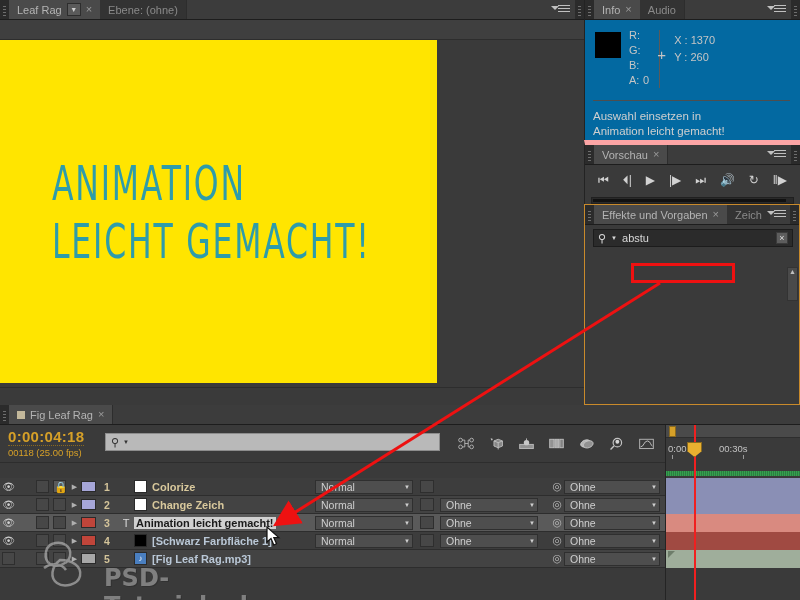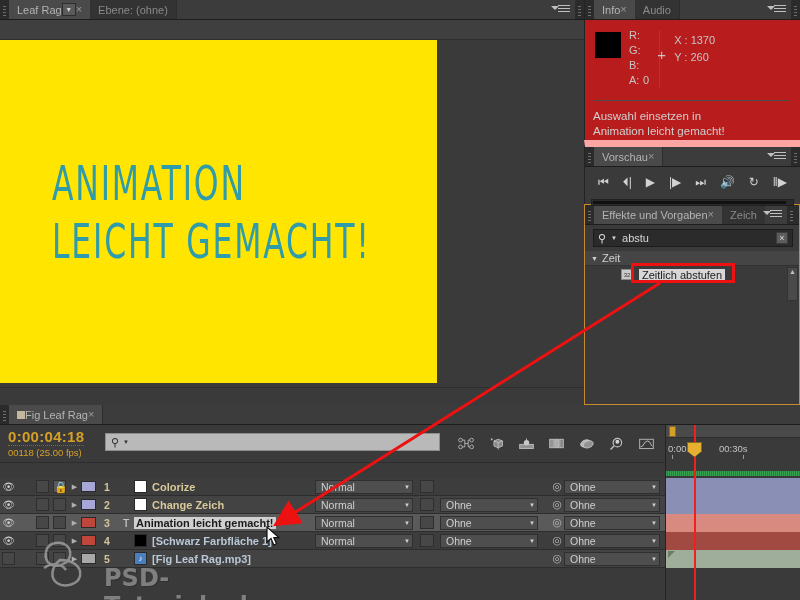--- a/index.html
+++ b/index.html
@@ -23,21 +23,21 @@
     width: 9px; background:
       linear-gradient(to bottom, transparent 3px, #6e6e6e 3px, #6e6e6e 4px, transparent 4px,
       transparent 6px, #6e6e6e 6px, #6e6e6e 7px, transparent 7px,
       transparent 9px, #6e6e6e 9px, #6e6e6e 10px, transparent 10px,
       transparent 12px, #6e6e6e 12px, #6e6e6e 13px, transparent 13px);
     background-size: 3px 100%; background-repeat: no-repeat;
     background-position: 3px 3px;
     flex: 0 0 9px;
   }
   .tab {
-    display: flex; align-items: center; 
+    display: flex; align-items: center; gap: 5px;
     padding: 0 8px; height: 100%;
     background: #4a4a4a; color: #b4b4b4;
     font-size: 11px; white-space: nowrap;
   }
   .tab.dark { background: #333; color: #8a8a8a; }
   .tab .x { font-size: 11px; color: #9a9a9a; line-height: 1; }
   .tab .swatch { width: 8px; height: 8px; background: #c3b89b; display:inline-block; }
   .tab .caret {
     width: 14px; height: 13px; background: #5a5a5a;
     border: 1px solid #2d2d2d; display: inline-flex;
@@ -80,36 +80,36 @@
   }
   #compText .l2 { display: block; }
   #viewerBottomBar {
     position: absolute; left: 0; right: 0; bottom: 0; height: 18px;
     background: #3a3a3a; border-top: 1px solid #2d2d2d;
   }
 
   
   #rightCol { position: absolute; left: 584px; top: 0; width: 216px; height: 405px; background: #3a3a3a; }
 
-  #infoPanel { height: 140px; background: #b91c1c; border-left: 1px solid #232323; }
+  #infoPanel { height: 140px; background: #0369a1; border-left: 1px solid #232323; }
   #infoBody { padding: 8px 10px 0 10px; display: flex; gap: 8px; }
   #colorSwatch { width: 26px; height: 26px; background: #000; margin-top: 4px; }
   .rgba { font-size: 11px; line-height: 15px; color: #c5c5c5; }
   .rgba div { white-space: nowrap; }
   .rgba .lbl { display: inline-block; width: 14px; }
   #infoDivider { width: 1px; background: #5a5a5a; margin: 2px 6px 2px 2px; height: 58px; }
   #coords { font-size: 11px; line-height: 17px; color: #c5c5c5; padding-top: 4px; position: relative; }
   #crossIcon { position: absolute; left: -17px; top: 18px; font-size: 15px; color: #c5c5c5; }
   #infoMsg {
     margin: 10px 10px 0 8px; padding-top: 8px;
     border-top: 1px solid #4e4e4e;
     font-size: 11.5px; line-height: 15px; color: #cfcfcf;
   }
 
-  #previewPanel { height: 64px; background: #3a3a3a; border-left: 1px solid #232323; border-top: 7px solid #fca5a5; }
+  #previewPanel { height: 64px; background: #3a3a3a; border-left: 1px solid #232323; border-top: 5px solid #fca5a5; }
   #previewBtns {
     display: flex; align-items: center; justify-content: space-around;
     height: 30px; padding: 0 6px;
   }
   #previewBtns .pbtn { color: #d2d2d2; font-size: 12px; line-height: 1; cursor: default; }
   #previewSlider {
     margin: 2px 6px; height: 7px; background: #2a2a2a; border: 1px solid #202020;
     position: relative;
   }
   #previewSlider::after {
@@ -394,28 +394,20 @@
       </div>
       <div id="effSearchRow">
         <div id="effSearch">
           <span class="magn">⚲</span>
           <span class="dcaret">▼</span>
           <span class="txt">abstu</span>
           <span class="clr">×</span>
         </div>
       </div>
       <div id="effList">
-        <div class="effCatRow">
-          <span class="tri">▼</span>
-          <span>Zeit</span>
-        </div>
-        <div class="effItemRow">
-          <span class="effIcon">32</span>
-          <span class="effName">Zeitlich abstufen</span>
-        </div>
         <div id="effScroll"></div>
       </div>
     </div>
   </div>
 
   <div id="timeline">
     <div class="tabbar" id="tlTabs">
       <div class="gripper"></div>
       <div class="tab">
         <span class="swatch"></span>

